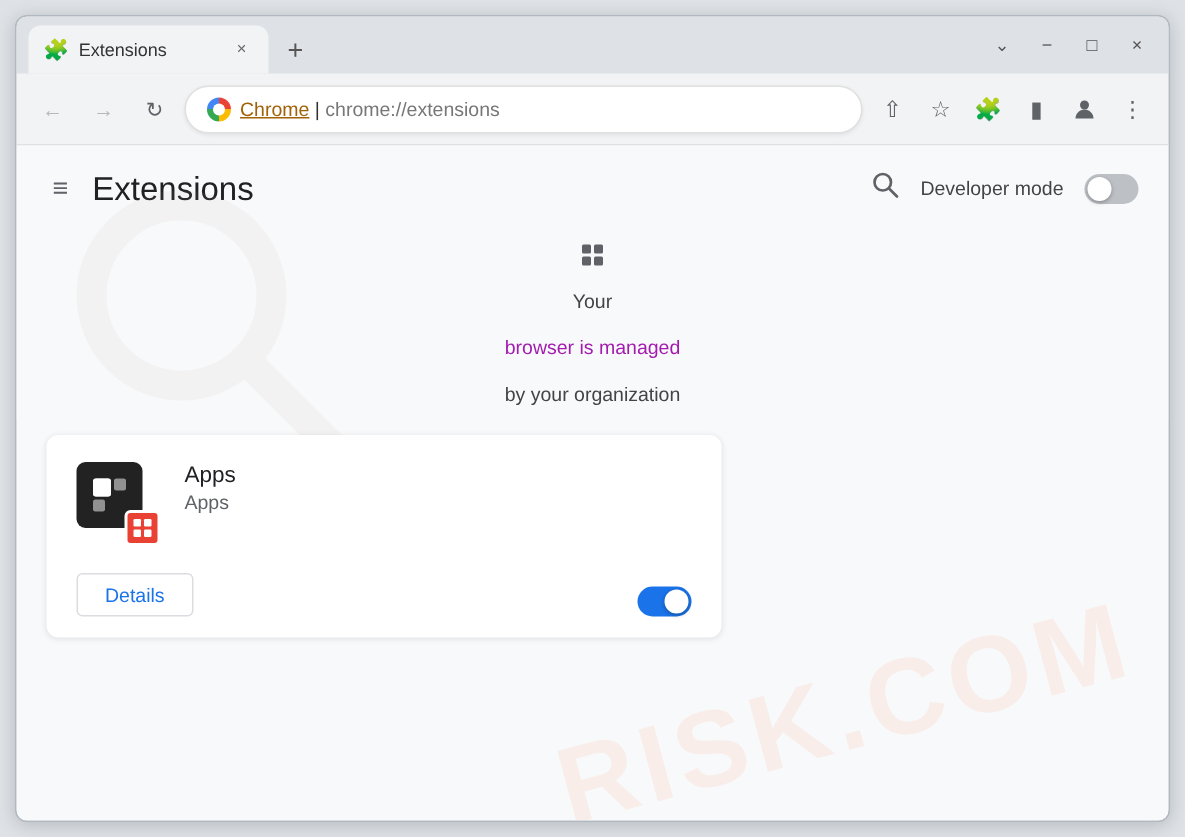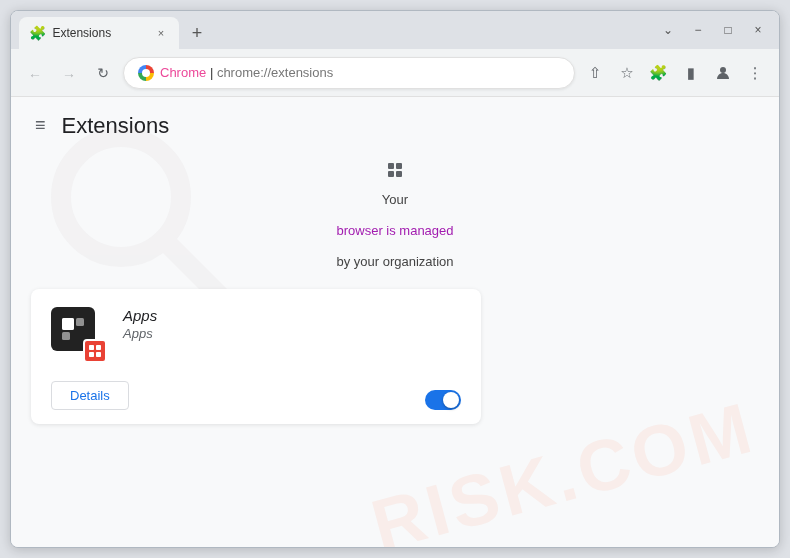--- a/index.html
+++ b/index.html
@@ -131,22 +131,23 @@
       gap: 6px;
       border: 1px solid #e0e0e0;
       box-shadow: 0 1px 3px rgba(0,0,0,0.08);
     }
     .url-text {
       font-size: 13px;
       color: #333;
       flex: 1;
     }
     .url-site {
-      color: #ec4899;
+      color: #a16207;
       font-weight: 500;
+      text-decoration: underline;
     }
     .url-path {
       color: #777;
     }
     .toolbar-icons {
       display: flex;
       align-items: center;
       gap: 4px;
     }
     .toolbar-icon {
@@ -310,21 +311,20 @@
       position: absolute;
       bottom: 0;
       right: 0;
       display: flex;
       align-items: center;
       justify-content: center;
       border: 2px solid #fff;
     }
     .ext-info {
       flex: 1;
-      font-style: italic;
     }
     .ext-name {
       font-size: 15px;
       font-weight: 500;
       color: #202124;
       margin-bottom: 2px;
     }
     .ext-desc {
       font-size: 13px;
       color: #5f6368;
@@ -437,20 +437,30 @@
         <circle cx="40" cy="40" r="30" stroke="#b0a0a0" stroke-width="10" fill="none"></circle>
         <line x1="62" y1="62" x2="90" y2="90" stroke="#b0a0a0" stroke-width="10" stroke-linecap="round"></line>
       </svg>
       <span class="watermark-text">RISK.COM</span>
     </div>
 
     <div class="ext-header">
       <div class="ext-title-area">
         <span class="hamburger">≡</span>
         <span class="ext-title">Extensions</span>
+      </div>
+      <div class="ext-right">
+        <span class="search-icon-btn">
+          <svg width="20" height="20" viewBox="0 0 20 20" fill="none">
+              <circle cx="8.5" cy="8.5" r="5.5" stroke="#5f6368" stroke-width="1.8"></circle>
+              <line x1="13" y1="13" x2="18" y2="18" stroke="#5f6368" stroke-width="1.8" stroke-linecap="round"></line>
+            </svg>
+        </span>
+        <span class="dev-mode-label">Developer mode</span>
+        <div class="toggle-off"></div>
       </div>
     </div>
 
     <div class="managed-msg">
       <span class="managed-icon">
         <svg width="20" height="20" viewBox="0 0 20 20" fill="none">
           <rect x="3" y="3" width="6" height="6" rx="1" fill="#5f6368"></rect>
           <rect x="11" y="3" width="6" height="6" rx="1" fill="#5f6368"></rect>
           <rect x="3" y="11" width="6" height="6" rx="1" fill="#5f6368"></rect>
           <rect x="11" y="11" width="6" height="6" rx="1" fill="#5f6368"></rect>

